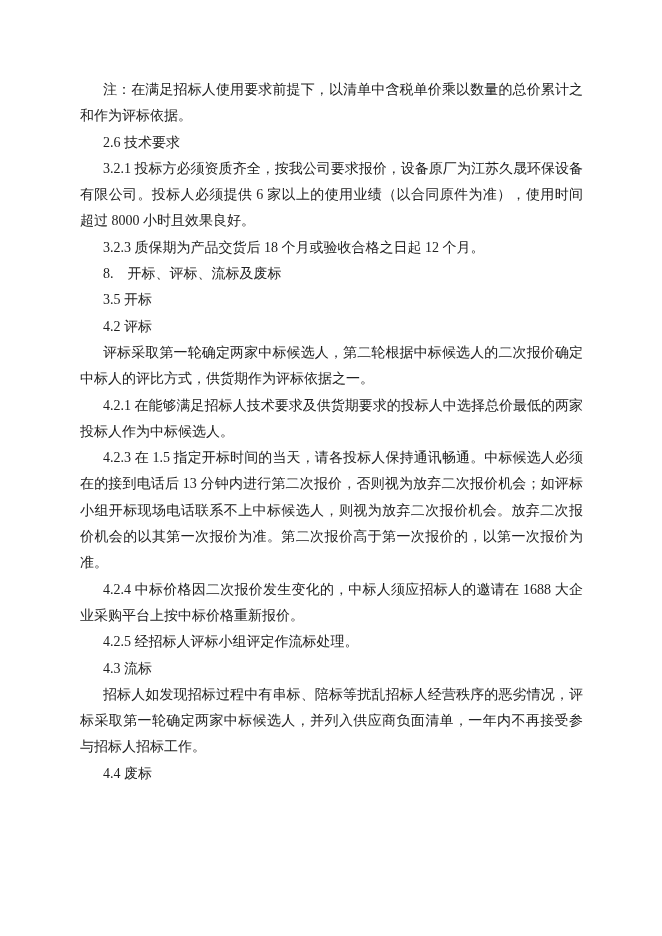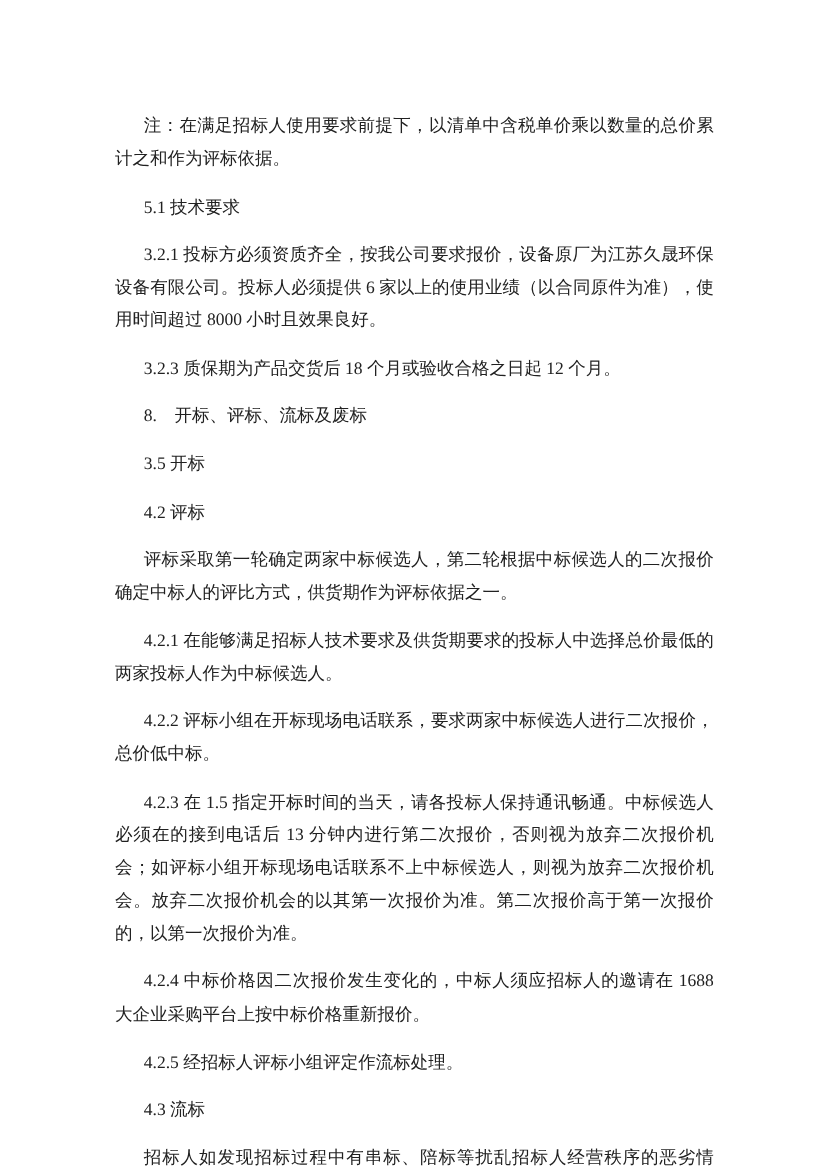--- a/index.html
+++ b/index.html
@@ -19,41 +19,40 @@
     position: absolute;
     left: 80px;
     top: 77px;
     width: 503px;
     color: #212121;
     font-size: 14px;
     line-height: 26.3px;
     text-align: justify;
   }
   .para {
-    margin: 12px;
+    margin: 0;
     padding: 0;
     text-indent: 23px;
     word-break: break-all;
   }
 </style>
 </head>
 <body>
 
 <div class="page" style="background: rgb(255, 255, 255);">
   <div class="content" style="color: rgb(33, 33, 33);">
     <p class="para">注：在满足招标人使用要求前提下，以清单中含税单价乘以数量的总价累计之和作为评标依据。</p>
-    <p class="para">5.1 技术要求</p>
+    <p class="para">2.6 技术要求</p>
     <p class="para">3.2.1 投标方必须资质齐全，按我公司要求报价，设备原厂为江苏久晟环保设备有限公司。投标人必须提供 6 家以上的使用业绩（以合同原件为准），使用时间超过 8000 小时且效果良好。</p>
     <p class="para">3.2.3 质保期为产品交货后 18 个月或验收合格之日起 12 个月。</p>
     <p class="para">8.　开标、评标、流标及废标</p>
     <p class="para">3.5 开标</p>
     <p class="para">4.2 评标</p>
     <p class="para">评标采取第一轮确定两家中标候选人，第二轮根据中标候选人的二次报价确定中标人的评比方式，供货期作为评标依据之一。</p>
     <p class="para">4.2.1 在能够满足招标人技术要求及供货期要求的投标人中选择总价最低的两家投标人作为中标候选人。</p>
-    <p class="para">4.2.2 评标小组在开标现场电话联系，要求两家中标候选人进行二次报价，总价低中标。</p>
     <p class="para">4.2.3 在 1.5 指定开标时间的当天，请各投标人保持通讯畅通。中标候选人必须在的接到电话后 13 分钟内进行第二次报价，否则视为放弃二次报价机会；如评标小组开标现场电话联系不上中标候选人，则视为放弃二次报价机会。放弃二次报价机会的以其第一次报价为准。第二次报价高于第一次报价的，以第一次报价为准。</p>
     <p class="para">4.2.4 中标价格因二次报价发生变化的，中标人须应招标人的邀请在 1688 大企业采购平台上按中标价格重新报价。</p>
     <p class="para">4.2.5 经招标人评标小组评定作流标处理。</p>
     <p class="para">4.3 流标</p>
     <p class="para">招标人如发现招标过程中有串标、陪标等扰乱招标人经营秩序的恶劣情况，评标采取第一轮确定两家中标候选人，并列入供应商负面清单，一年内不再接受参与招标人招标工作。</p>
     <p class="para">4.4 废标</p>
   </div>
 </div>
 
 </body></html>

